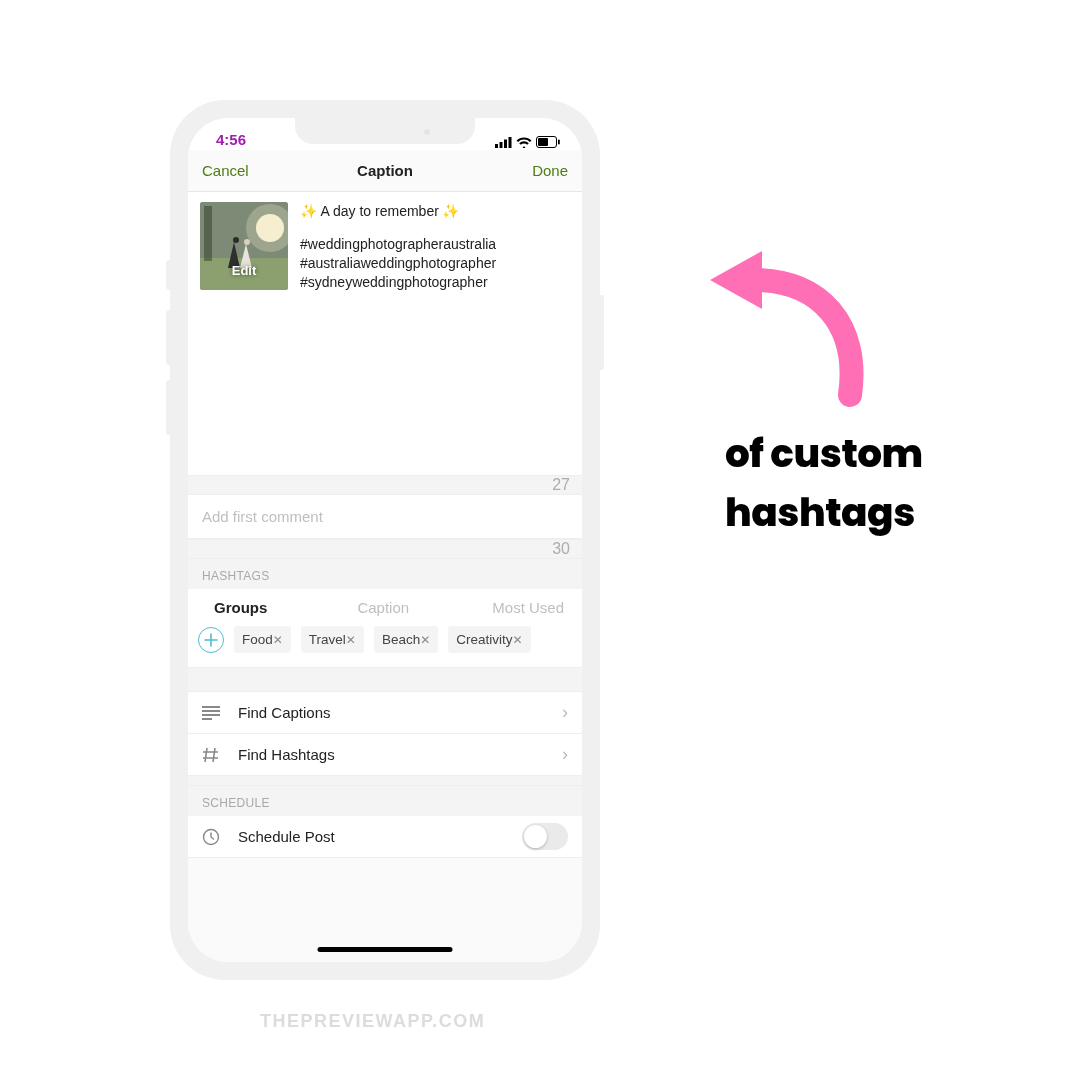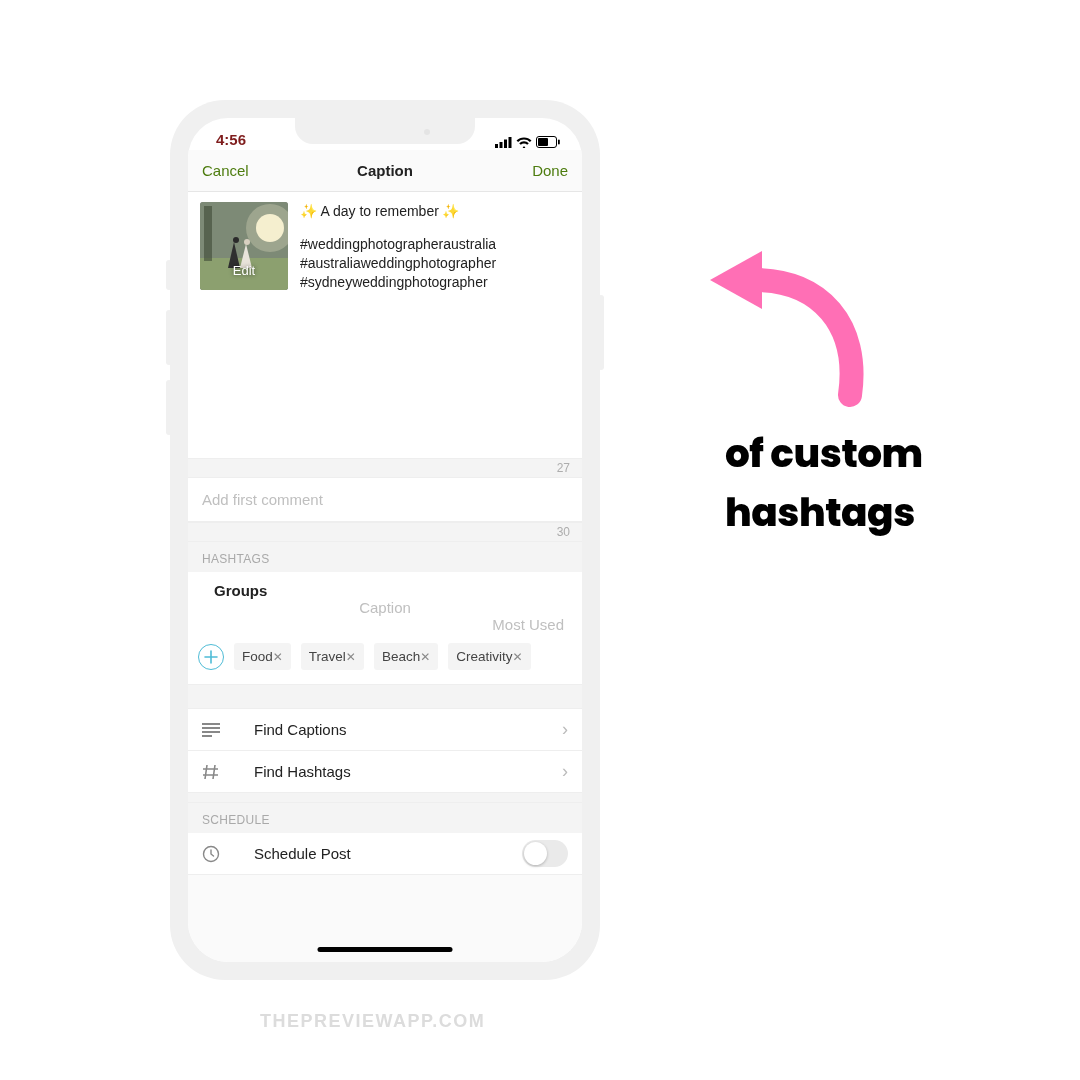--- a/index.html
+++ b/index.html
@@ -76,21 +76,21 @@
 
   
   .status-bar {
     height: 32px;
     display: flex;
     align-items: flex-end;
     justify-content: space-between;
     padding: 0 22px 2px 28px;
     font-size: 15px;
     font-weight: 600;
-    color: #7f1d1d;
+    color: #a21caf;
   }
   .status-icons { display: flex; gap: 4px; align-items: center; }
 
   
   .nav {
     height: 42px;
     display: flex;
     align-items: center;
     justify-content: space-between;
     padding: 0 14px;
@@ -116,41 +116,41 @@
     overflow: hidden;
     flex-shrink: 0;
     background: #888;
   }
   .thumb svg { width: 100%; height: 100%; display:block; }
   .thumb .edit {
     position: absolute;
     bottom: 12px;
     left: 0; right: 0;
     text-align: center;
-    font-weight: 400;
+    font-weight: 700;
     font-size: 13px;
     color: #fff;
     text-shadow: 0 0 4px rgba(0,0,0,.6);
   }
   .caption-text {
     font-size: 14px;
     color: #222;
     line-height: 1.35;
   }
   .caption-text .line { display:block; }
   .caption-spacer { flex: 1 0 80px; }
 
   .counter-row {
     height: 20px;
     background: #f4f4f4;
     border-top: 1px solid #eee;
     border-bottom: 1px solid #eee;
     display:flex; align-items:center; justify-content:flex-end;
     padding: 7px 12px;
-    font-size: 12px;
+    font-size: 16px;
     color: #adadad;
   }
   .comment-field {
     height: 44px;
     display:flex; align-items:center;
     padding: 0 14px;
     font-size: 15px;
     color: #bfbfbf;
     border-bottom: 1px solid #eee;
   }
@@ -160,22 +160,21 @@
     padding: 10px 14px 6px;
     font-size: 12px;
     color: #a9a9a9;
     letter-spacing: .3px;
   }
 
   
   .tabs {
     display:flex;
     padding: 10px 14px 10px;
-    gap: 0;
-    flex-direction: column;
+    gap: 9px;
   }
   .tabs .tab {
     flex:1;
     text-align:center;
     font-size:15px;
     color:#bfbfbf;
   }
   .tabs .tab.active { color:#222; font-weight:700; text-align:left; padding-left:12px; flex:0.9;}
   .tabs .tab:last-child { text-align:right; padding-right:4px; }
 
@@ -203,21 +202,21 @@
 
   .gap-bar { height: 24px; background:#f4f4f4; border-bottom:1px solid #eee; }
 
   .row-item {
     display:flex; align-items:center;
     height: 42px;
     padding: 0 14px;
     border-bottom: 1px solid #eee;
     font-size:15px;
     color:#222;
-    gap: 34px;
+    gap: 18px;
   }
   .row-item .left-icon { width:18px; color:#888; display:flex; }
   .row-item .chev { margin-left:auto; color:#bbb; font-size:18px; }
 
   .toggle {
     margin-left:auto;
     width:46px; height:27px; border-radius:14px;
     background:#eaeaea; position:relative;
   }
   .toggle::after {

